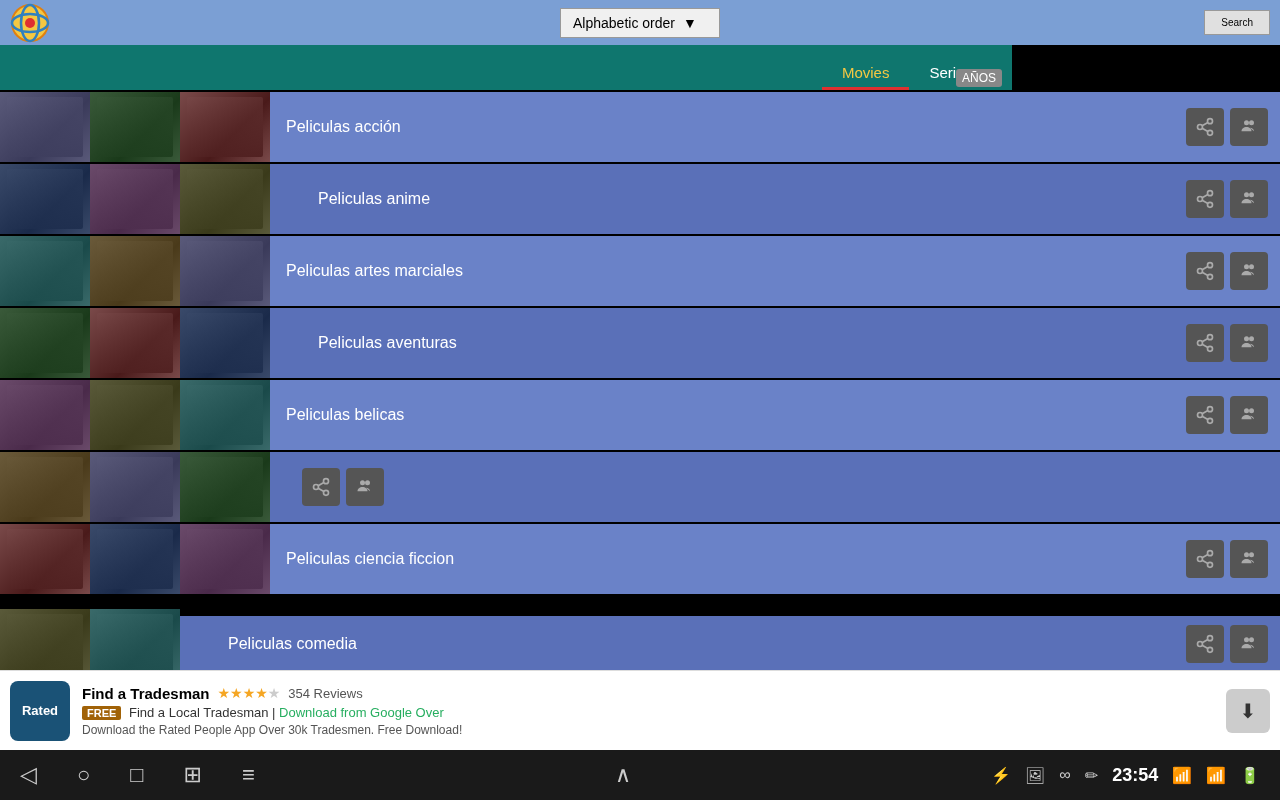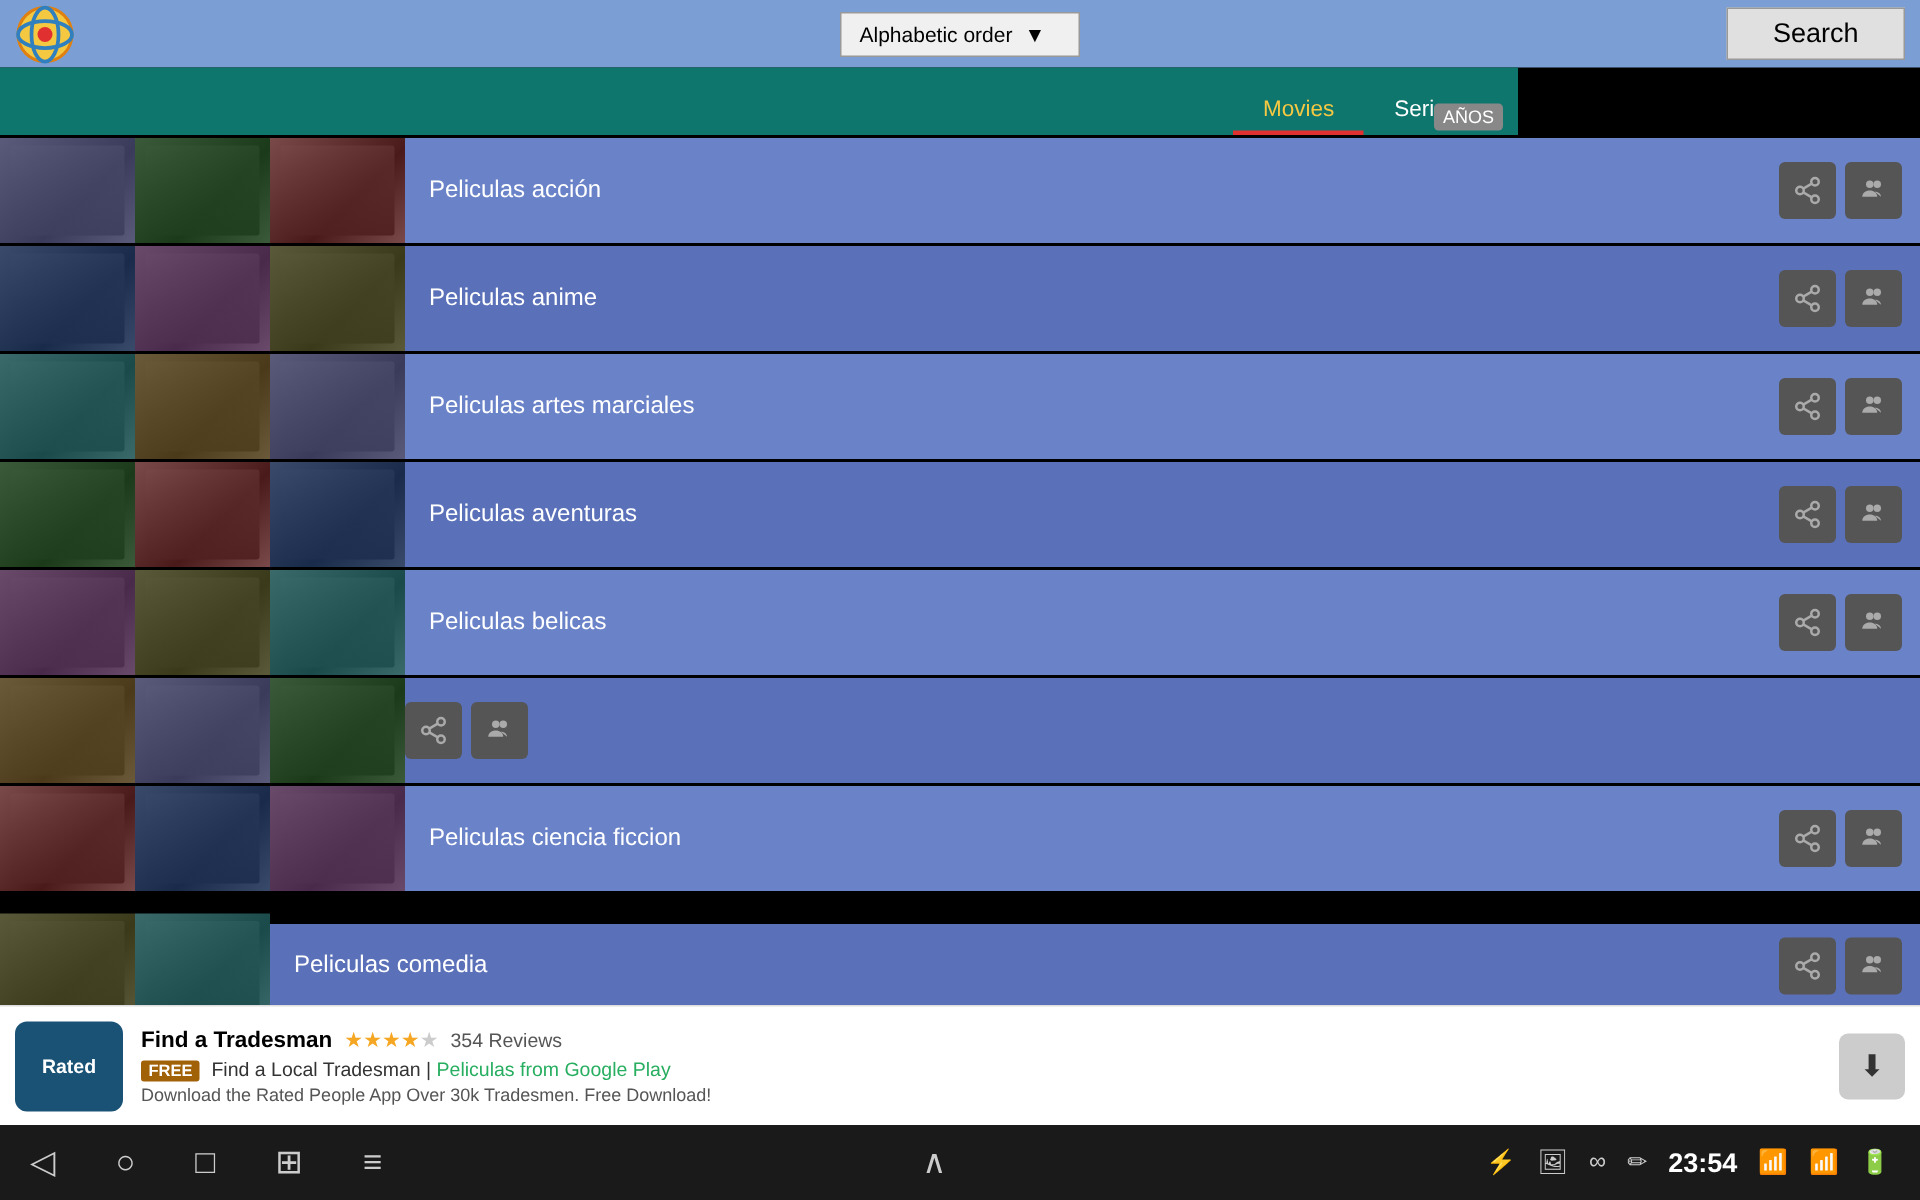--- a/index.html
+++ b/index.html
@@ -30,22 +30,22 @@
       font-size: 14px;
       display: flex;
       align-items: center;
       gap: 8px;
       cursor: pointer;
       min-width: 160px;
     }
     #search-button {
       background: #e0e0e0;
       border: 1px solid #999;
-      padding: 6px 30px;
-      font-size: 18px;
+      padding: 6px 16px;
+      font-size: 10px;
       cursor: pointer;
     }
 
     
     #nav-tabs {
       width: 1012px;
       height: 45px;
       background: #0f766e;
       display: flex;
       align-items: flex-end;
@@ -88,20 +88,21 @@
     .category-row {
       display: flex;
       align-items: center;
       background: #6a82c8;
       margin: 2px 0;
       position: relative;
       height: 70px;
     }
     .category-row.dark-bg {
       background: #5a70b8;
+      gap: 32px;
     }
     .cat-thumbnails {
       display: flex;
       height: 70px;
       flex-shrink: 0;
     }
     .cat-thumb {
       width: 90px;
       height: 70px;
       background: #333;
@@ -151,21 +152,21 @@
       height: 80px;
       background: #fff;
       display: flex;
       align-items: center;
       padding: 0 10px;
       gap: 12px;
       border-top: 1px solid #ddd;
       z-index: 100;
     }
     #ad-icon {
-      width: 72px;
+      width: 60px;
       height: 60px;
       background: #1a5276;
       border-radius: 8px;
       display: flex;
       align-items: center;
       justify-content: center;
       flex-shrink: 0;
     }
     #ad-icon-inner {
       color: #fff;
@@ -583,21 +584,21 @@
   </div>
   <div id="ad-content">
     <div id="ad-title-row">
       <span id="ad-app-name">Find a Tradesman</span>
       <span class="star-rating">★★★★<span class="star-empty">★</span></span>
       <span id="ad-reviews">354 Reviews</span>
     </div>
     <div id="ad-line2">
       <span id="free-badge">FREE</span>
       <span>Find a Local Tradesman |</span>
-      <a id="ad-link" href="#">Peliculas from Google Play</a>
+      <a id="ad-link" href="#">Download from Google Over</a>
     </div>
     <div id="ad-line3">Download the Rated People App Over 30k Tradesmen. Free Download!</div>
   </div>
   <div id="ad-download-btn">⬇</div>
 </div>
 <div id="ad-info-btn">i</div>
 
 <div id="bottom-bar">
   <div class="bottom-nav-left">
     <span class="nav-icon">◁</span>

